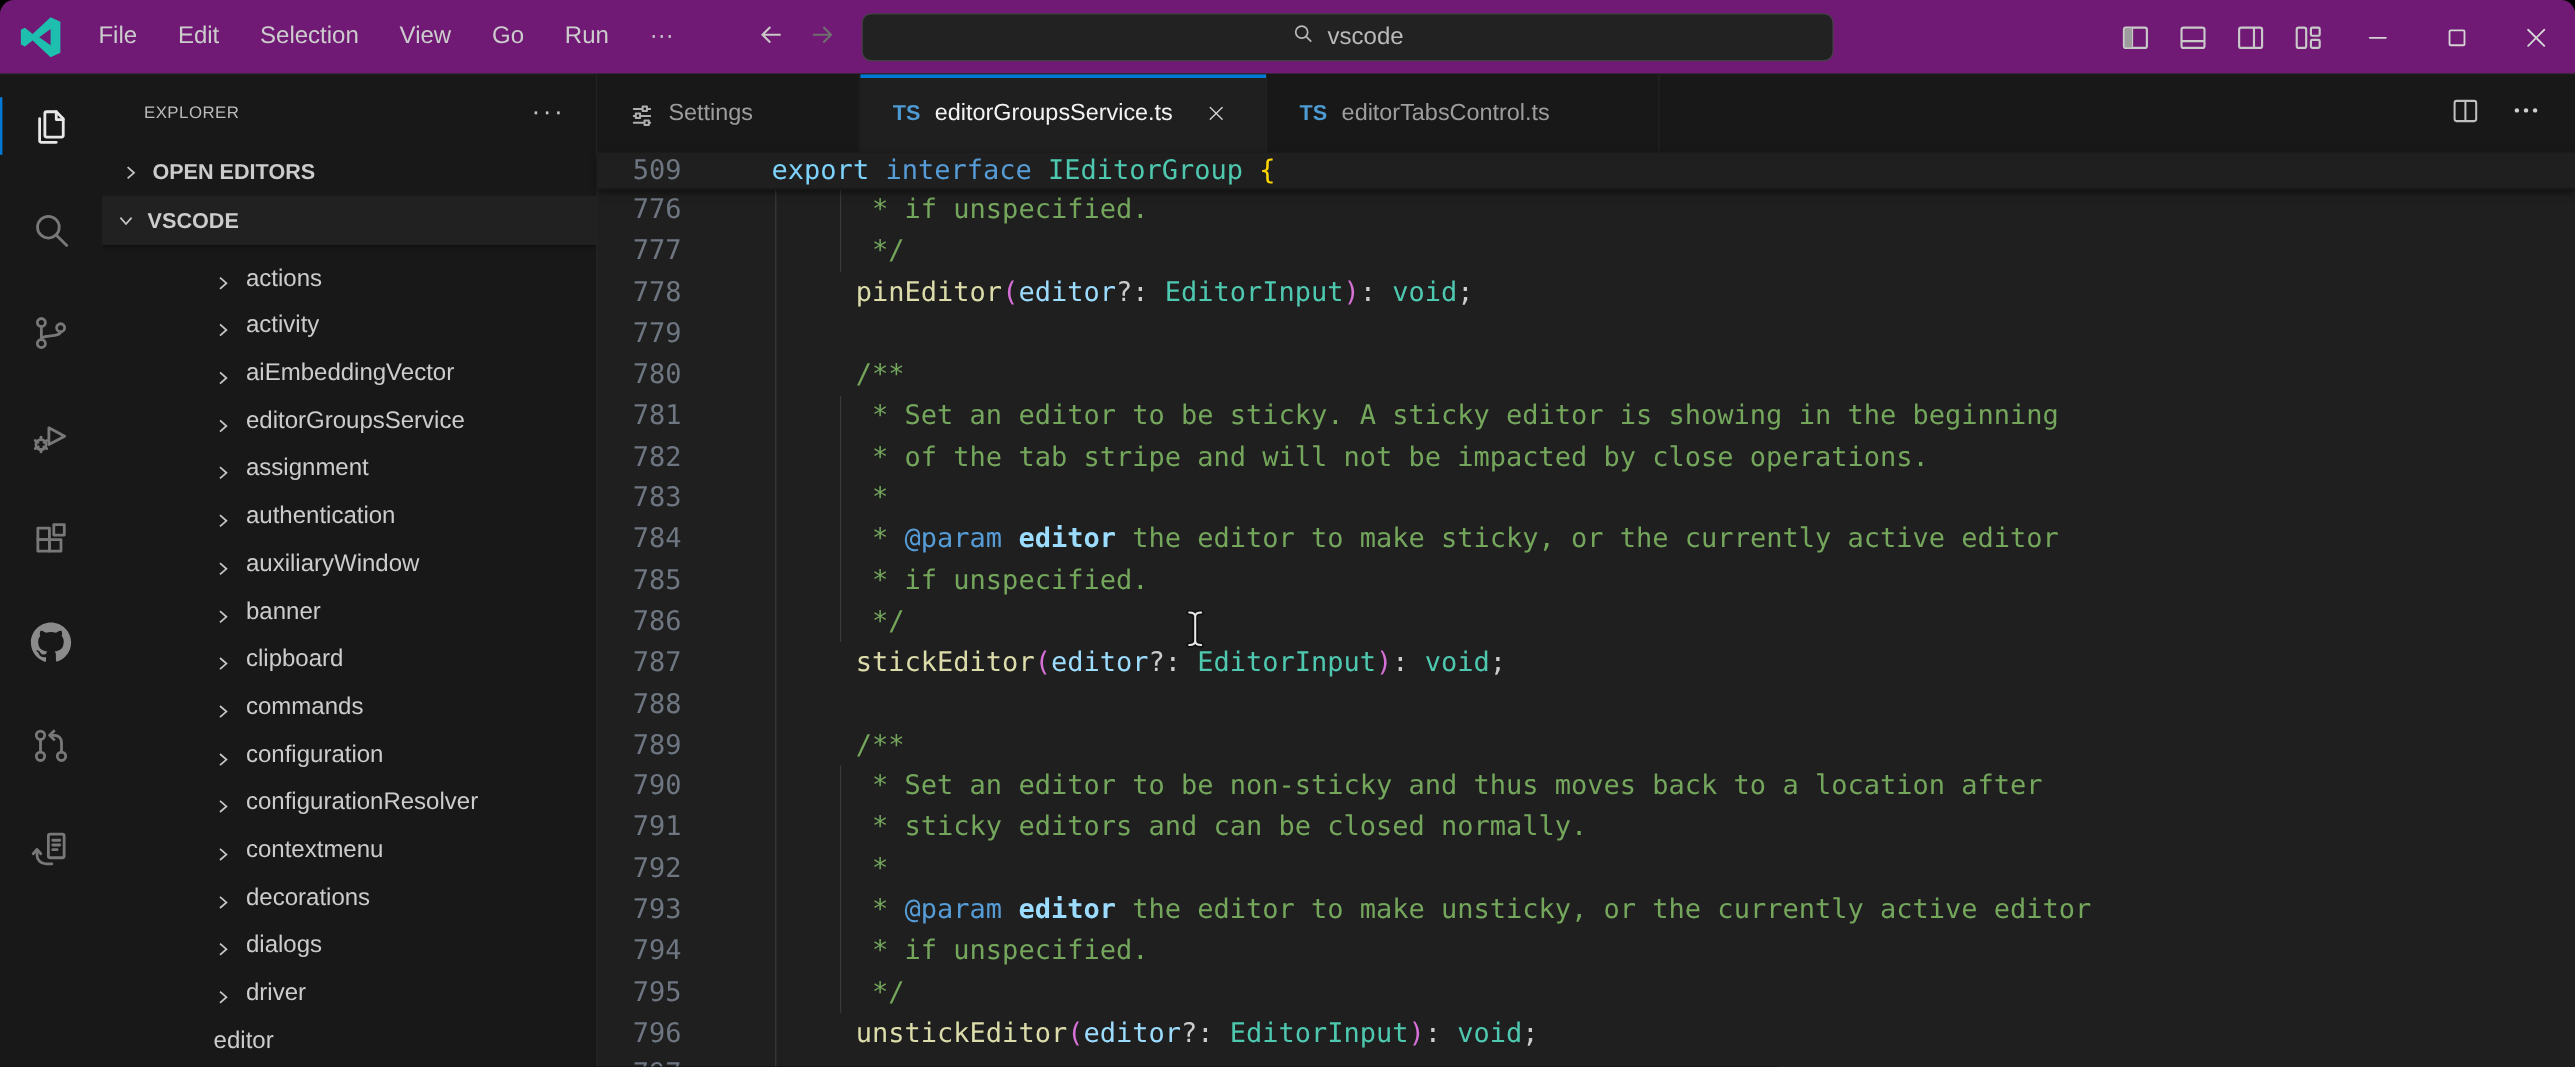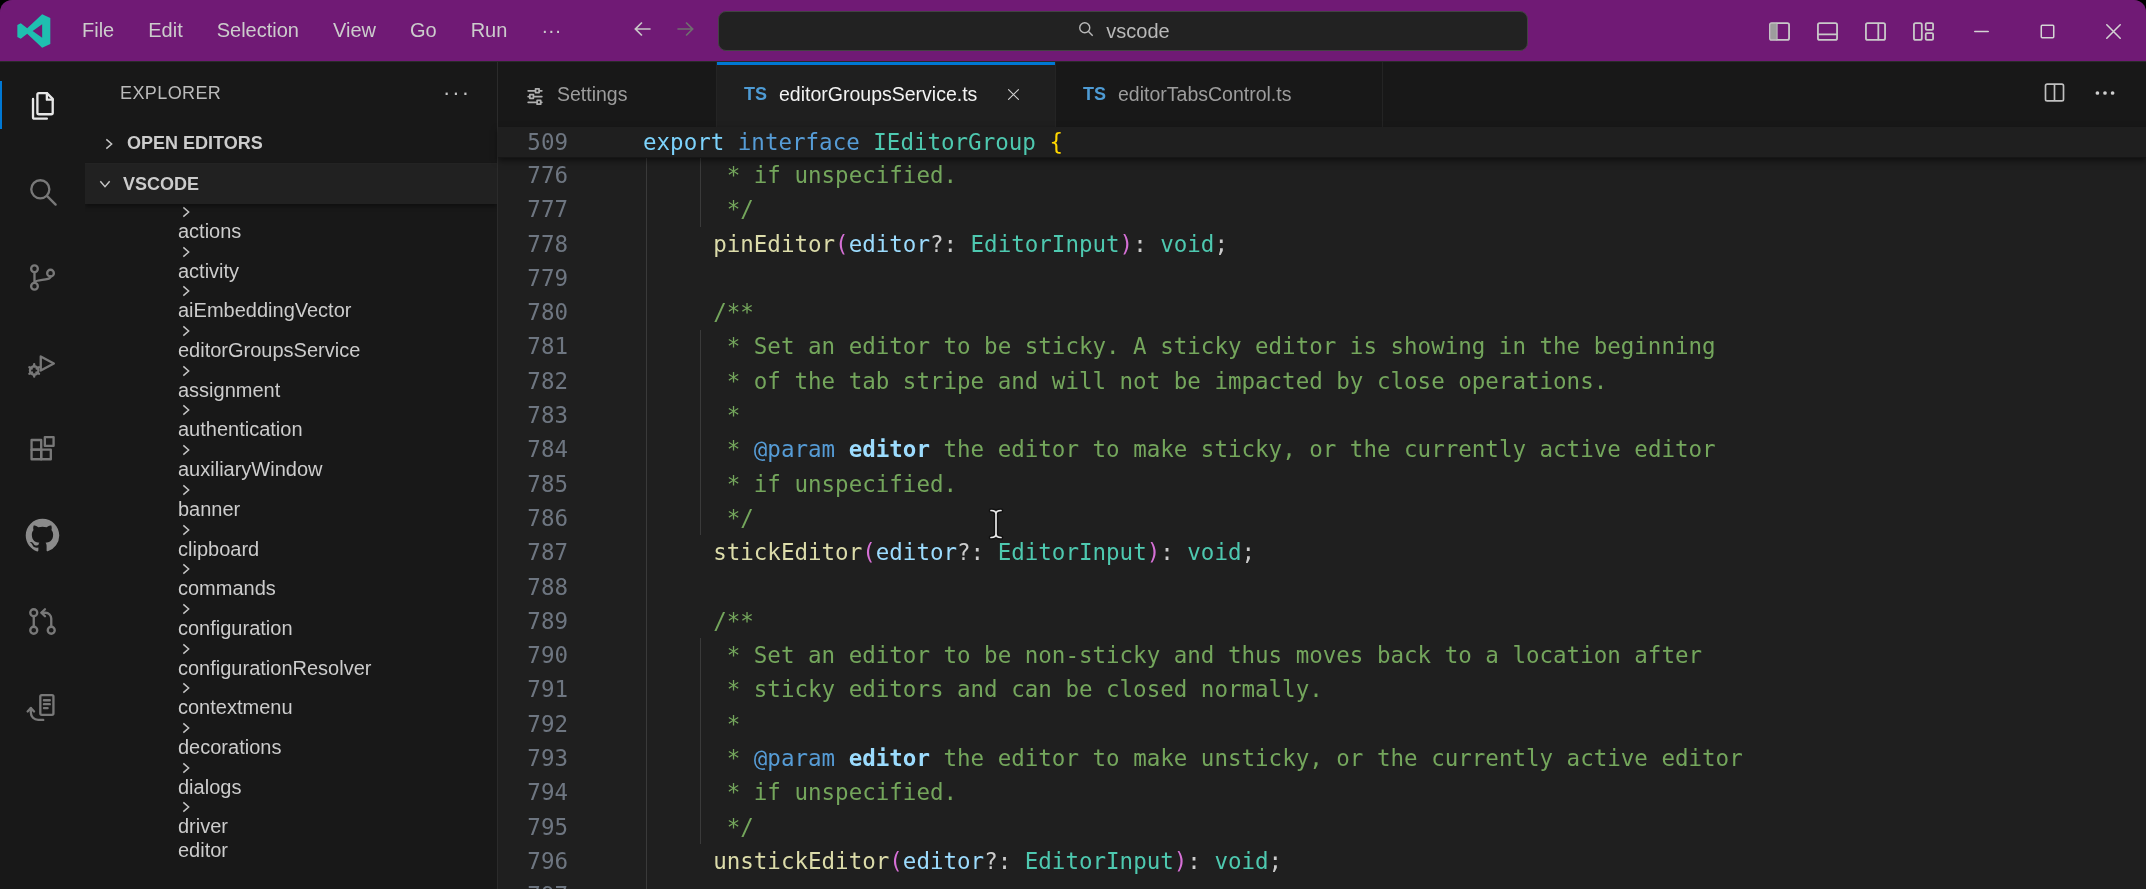--- a/index.html
+++ b/index.html
@@ -27,29 +27,29 @@
   .activitybar { position:absolute; left:0; top:62px; bottom:0; width:85px; background:#181818; }
   .ab-item { position:relative; height:86px; display:flex; align-items:center; justify-content:center; color:#787878; }
   .ab-item.active { color:#e7e7e7; }
   .ab-item.active::before { content:""; position:absolute; left:0; top:19px; bottom:19px; width:2px; background:#0078d4; }
   .ab-item svg { width:35px; height:35px; }
 
   
   .sidebar { position:absolute; left:85px; top:62px; bottom:0; width:413px; background:#181818;
              border-right:1px solid #2b2b2b; overflow:hidden; }
   .sb-header { height:62px; display:flex; align-items:center; padding:0 26px 0 35px; }
-  .sb-title { font-size:18px; color:#bbbbbb; letter-spacing:0.4px; }
+  .sb-title { font-size:14px; color:#bbbbbb; letter-spacing:0.4px; }
   .sb-more { margin-left:auto; color:#c5c5c5; font-size:22px; letter-spacing:2px; }
   .sb-section { height:40px; display:flex; align-items:center; font-weight:bold; font-size:18px; color:#cccccc; }
   .sb-section .chev { margin:0 10px 0 0; }
   .sec-open-editors { padding-left:16px; border-bottom:1px solid #242424; }
   .sec-root { padding-left:12px; background:rgba(255,255,255,0.045);
               box-shadow:0 3px 4px rgba(0,0,0,0.35); position:relative; z-index:2; }
   .tree { position:relative; }
-  .tree-item { height:39.7px; display:flex; align-items:flex-start; padding-left:93px; font-size:20px; color:#cccccc;flex-direction:column; }
+  .tree-item { height:39.7px; display:flex; align-items:flex-end; padding-left:93px; font-size:20px; color:#cccccc; }
   .chev { width:16px; height:16px; flex:none; color:#c5c5c5; }
   .chev svg { width:16px; height:16px; display:block; }
   .chev.open svg { transform:rotate(90deg); }
   .tree-item .chev { margin-right:11px; }
   .tree-label { white-space:nowrap; }
 
   
   .editor-group { position:absolute; left:498px; top:62px; right:0; bottom:0; background:#1f1f1f; }
   .tabbar { position:relative; height:65px; background:#181818; display:flex; }
   .tab { position:relative; height:65px; display:flex; align-items:center; padding:0 24px 0 27px;

